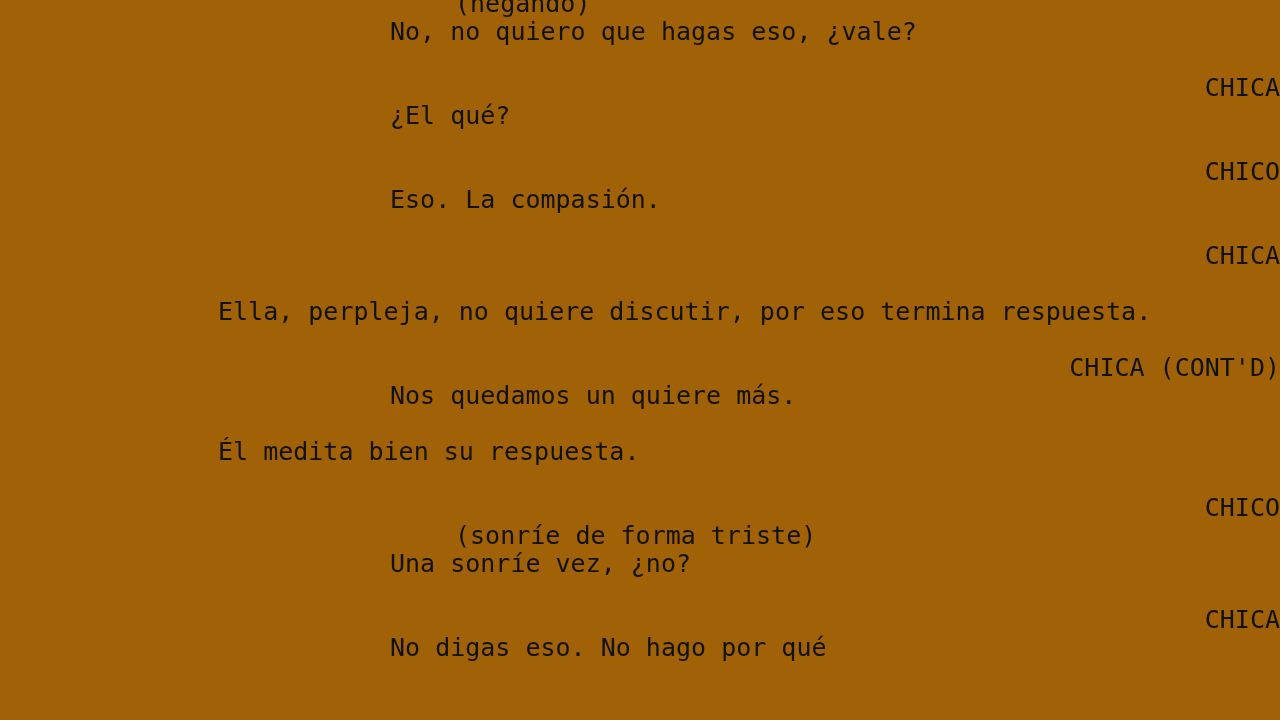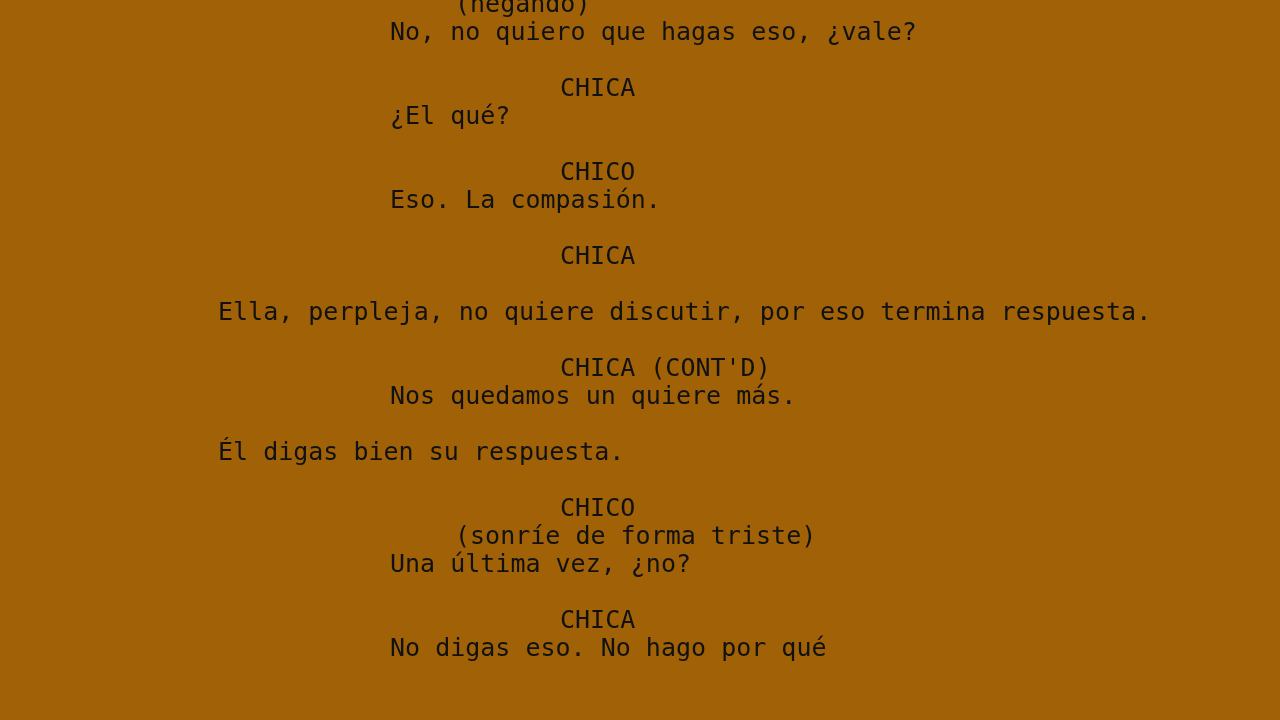--- a/index.html
+++ b/index.html
@@ -35,20 +35,21 @@
   }
   
   .action {
     margin-left: 218px;
     margin-right: 60px;
     margin-top: 0;
     margin-bottom: 0;
   }
   .character {
     margin-left: 560px;
+    text-align: right;
   }
   .paren {
     margin-left: 455px;
   }
   .dialogue {
     margin-left: 390px;
     margin-right: 220px;
   }
   .gap {
     height: 28px;
@@ -81,27 +82,27 @@
 
     <div class="block action">Ella, perpleja, no quiere discutir, por eso termina respuesta.</div>
 
     <div class="gap"></div>
 
     <div class="block character">CHICA (CONT'D)</div>
     <div class="block dialogue">Nos quedamos un quiere más.</div>
 
     <div class="gap"></div>
 
-    <div class="block action">Él digas bien su respuesta.</div>
+    <div class="block action">Él medita bien su respuesta.</div>
 
     <div class="gap"></div>
 
     <div class="block character">CHICO</div>
     <div class="block paren">(sonríe de forma triste)</div>
-    <div class="block dialogue">Una última vez, ¿no?</div>
+    <div class="block dialogue">Una sonríe vez, ¿no?</div>
 
     <div class="gap"></div>
 
     <div class="block character">CHICA</div>
     <div class="block dialogue">No digas eso. No hago por qué</div>
 
   </div>
 </div>
 
 </body></html>

